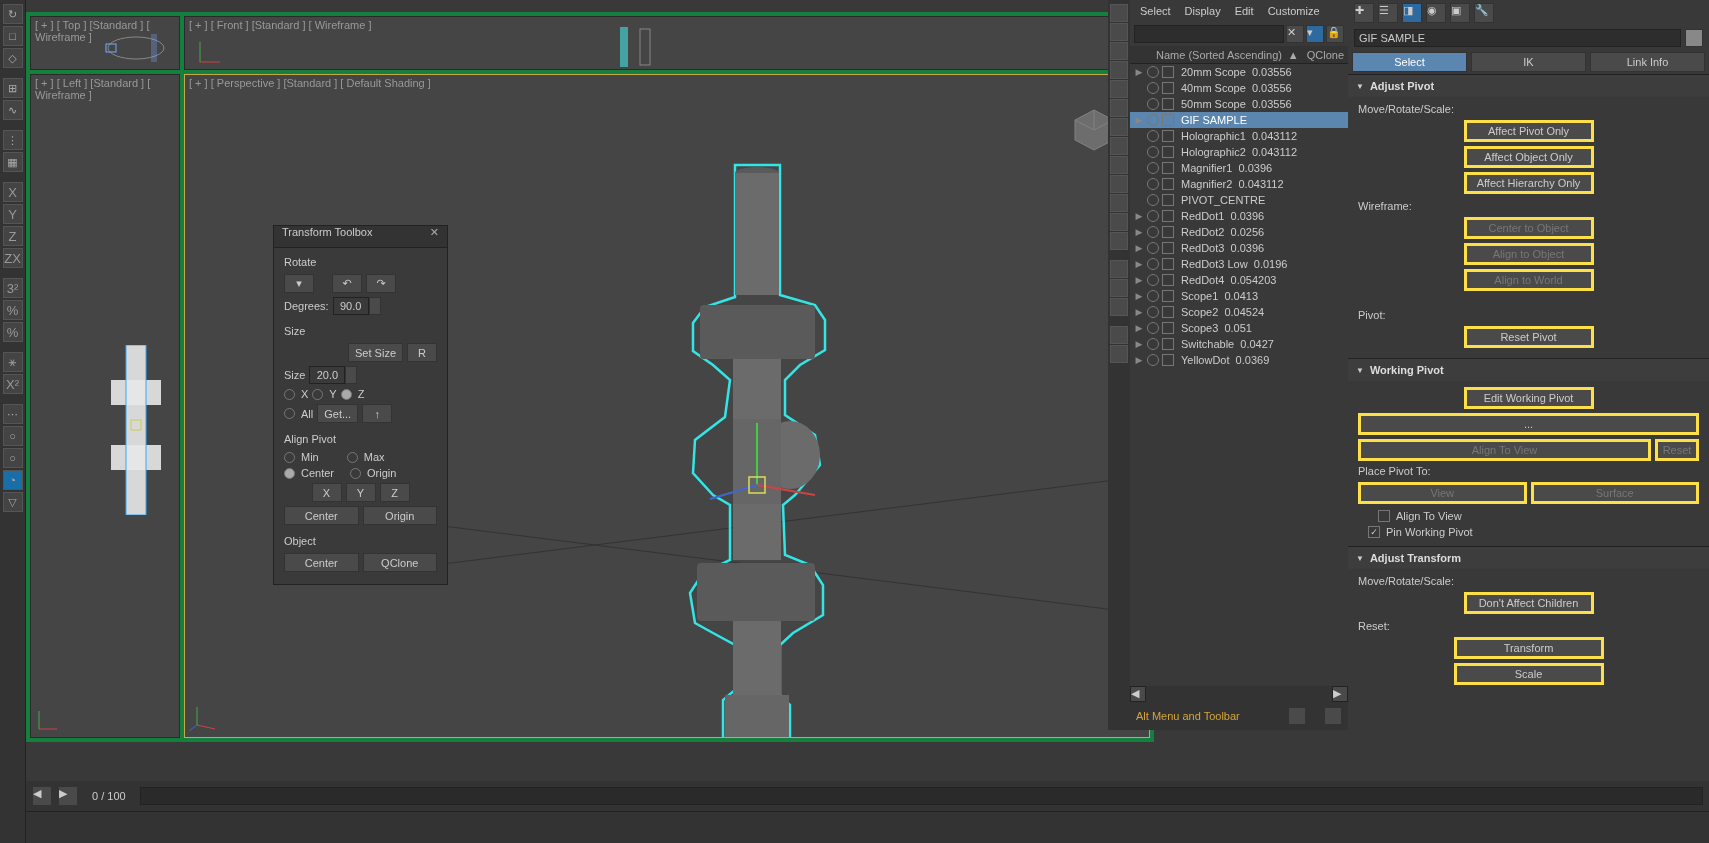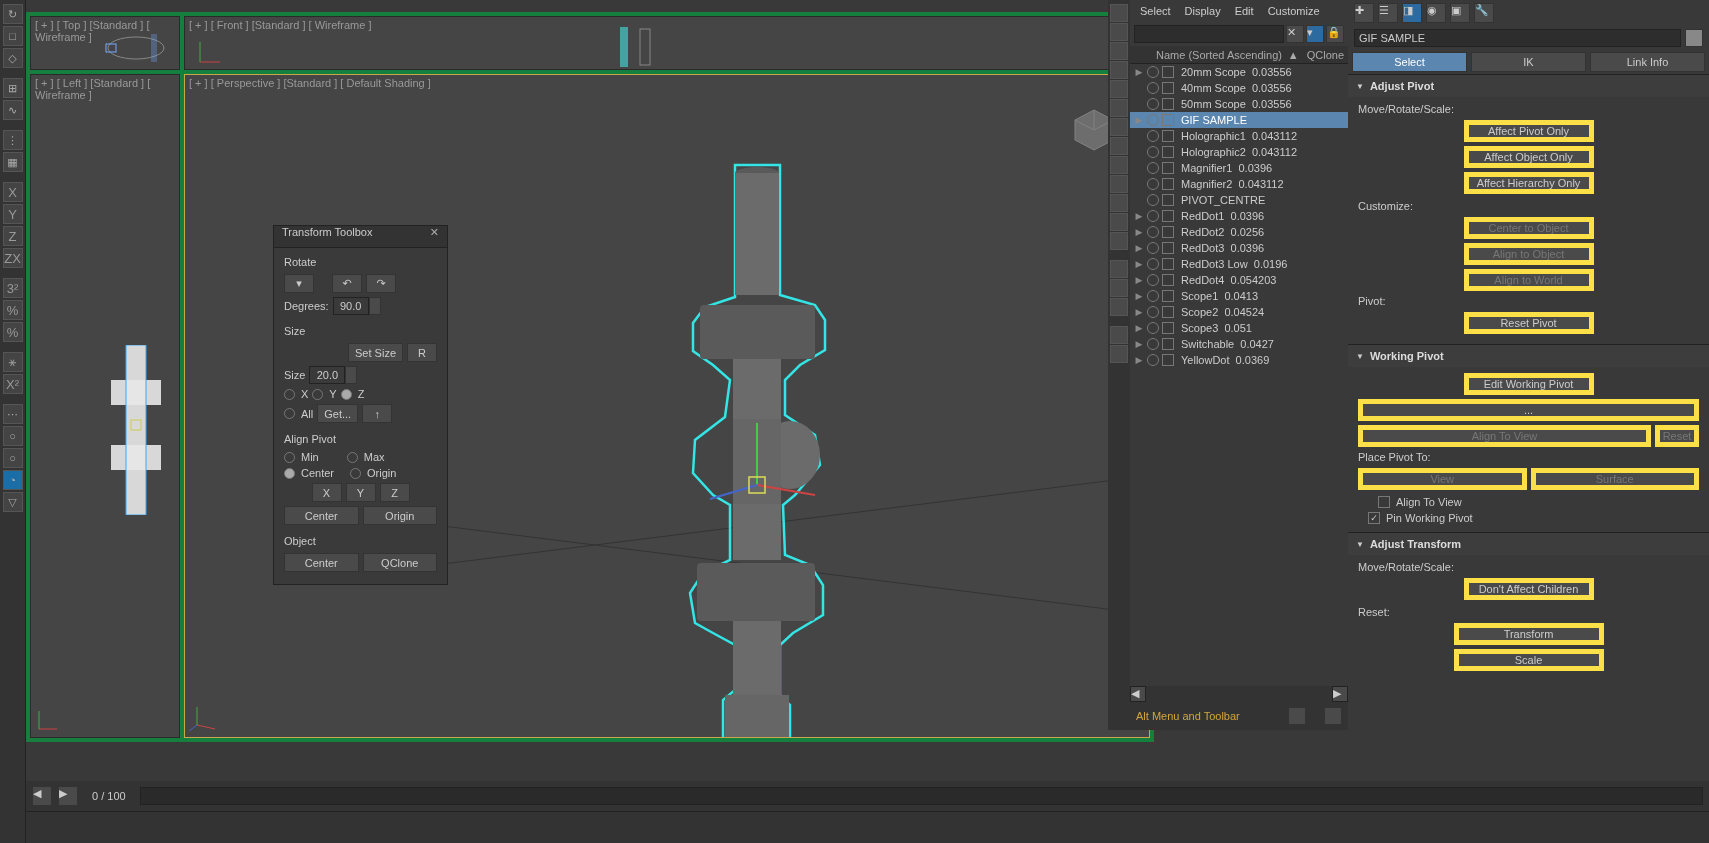--- a/index.html
+++ b/index.html
@@ -68,21 +68,21 @@
 .rp .nm .csw{width:18px;height:18px;background:#888;border:1px solid #333}
 .rp .tbr{height:24px;display:flex;align-items:center;padding:0 4px;gap:4px}
 .rp .tbr .tbtn{flex:1;height:20px;background:#4a4a4a;border:1px solid #333;display:flex;align-items:center;justify-content:center;cursor:pointer}
 .rp .tbr .tbtn.ac{background:#5a86b0;color:#fff}
 .rp .roll{border-top:1px solid #222}
 .rp .rhd{height:22px;display:flex;align-items:center;padding:0 8px;gap:6px;background:#3d3d3d}
 .rp .rhd .tri{font-size:8px;color:#ccc}
 .rp .rhd .rtit{font-weight:bold;color:#ddd}
 .rp .rbody{padding:6px 10px}
 .rp .sub{color:#ccc;margin-bottom:5px}
-.rp .rbtn{height:22px;background:#4a4a4a;border:5px solid #fde047;display:flex;align-items:center;justify-content:center;margin:0 auto 4px;cursor:pointer;width:130px}
+.rp .rbtn{height:22px;background:#4a4a4a;border:3px solid #fde047;display:flex;align-items:center;justify-content:center;margin:0 auto 4px;cursor:pointer;width:130px}
 .rp .rbtn.wide{width:150px}
 .rp .rbtn.dis{color:#777}
 .rp .brow{display:flex;gap:4px;margin-bottom:4px}
 .rp .brow .rbtn{margin:0;flex:1;width:auto}
 .rp .chk{display:flex;align-items:center;gap:6px;padding:2px 0}
 .rp .chk .box{width:12px;height:12px;border:1px solid #777;display:flex;align-items:center;justify-content:center;font-size:9px}
 .bot{position:absolute;left:26px;right:0;bottom:0;height:62px;background:#333}
 .timeline{height:30px;display:flex;align-items:center;padding:0 6px;gap:6px}
 .timeline .tb{width:20px;height:20px;background:#4a4a4a;border:1px solid #333}
 .timeline .frm{color:#ccc;padding:0 8px}
@@ -489,25 +489,25 @@
   <div class="roll">
     <div class="rhd">
         <span class="tri">▼</span>
         <span class="rtit">Adjust Pivot</span>
       </div>
     <div class="rbody">
       <div class="sub">Move/Rotate/Scale:</div>
       <div class="rbtn">Affect Pivot Only</div>
       <div class="rbtn">Affect Object Only</div>
       <div class="rbtn">Affect Hierarchy Only</div>
-      <div class="sub" style="margin-top:6px">Customize:</div>
+      <div class="sub" style="margin-top:6px">Wireframe:</div>
       <div class="rbtn dis">Center to Object</div>
       <div class="rbtn dis">Align to Object</div>
       <div class="rbtn dis">Align to World</div>
-      <div class="sub" style="margin-top:4px">Pivot:</div>
+      <div class="sub" style="margin-top:18px">Pivot:</div>
       <div class="rbtn">Reset Pivot</div>
     </div>
   </div>
   <div class="roll">
     <div class="rhd">
         <span class="tri">▼</span>
         <span class="rtit">Working Pivot</span>
       </div>
     <div class="rbody">
       <div class="rbtn">Edit Working Pivot</div>

